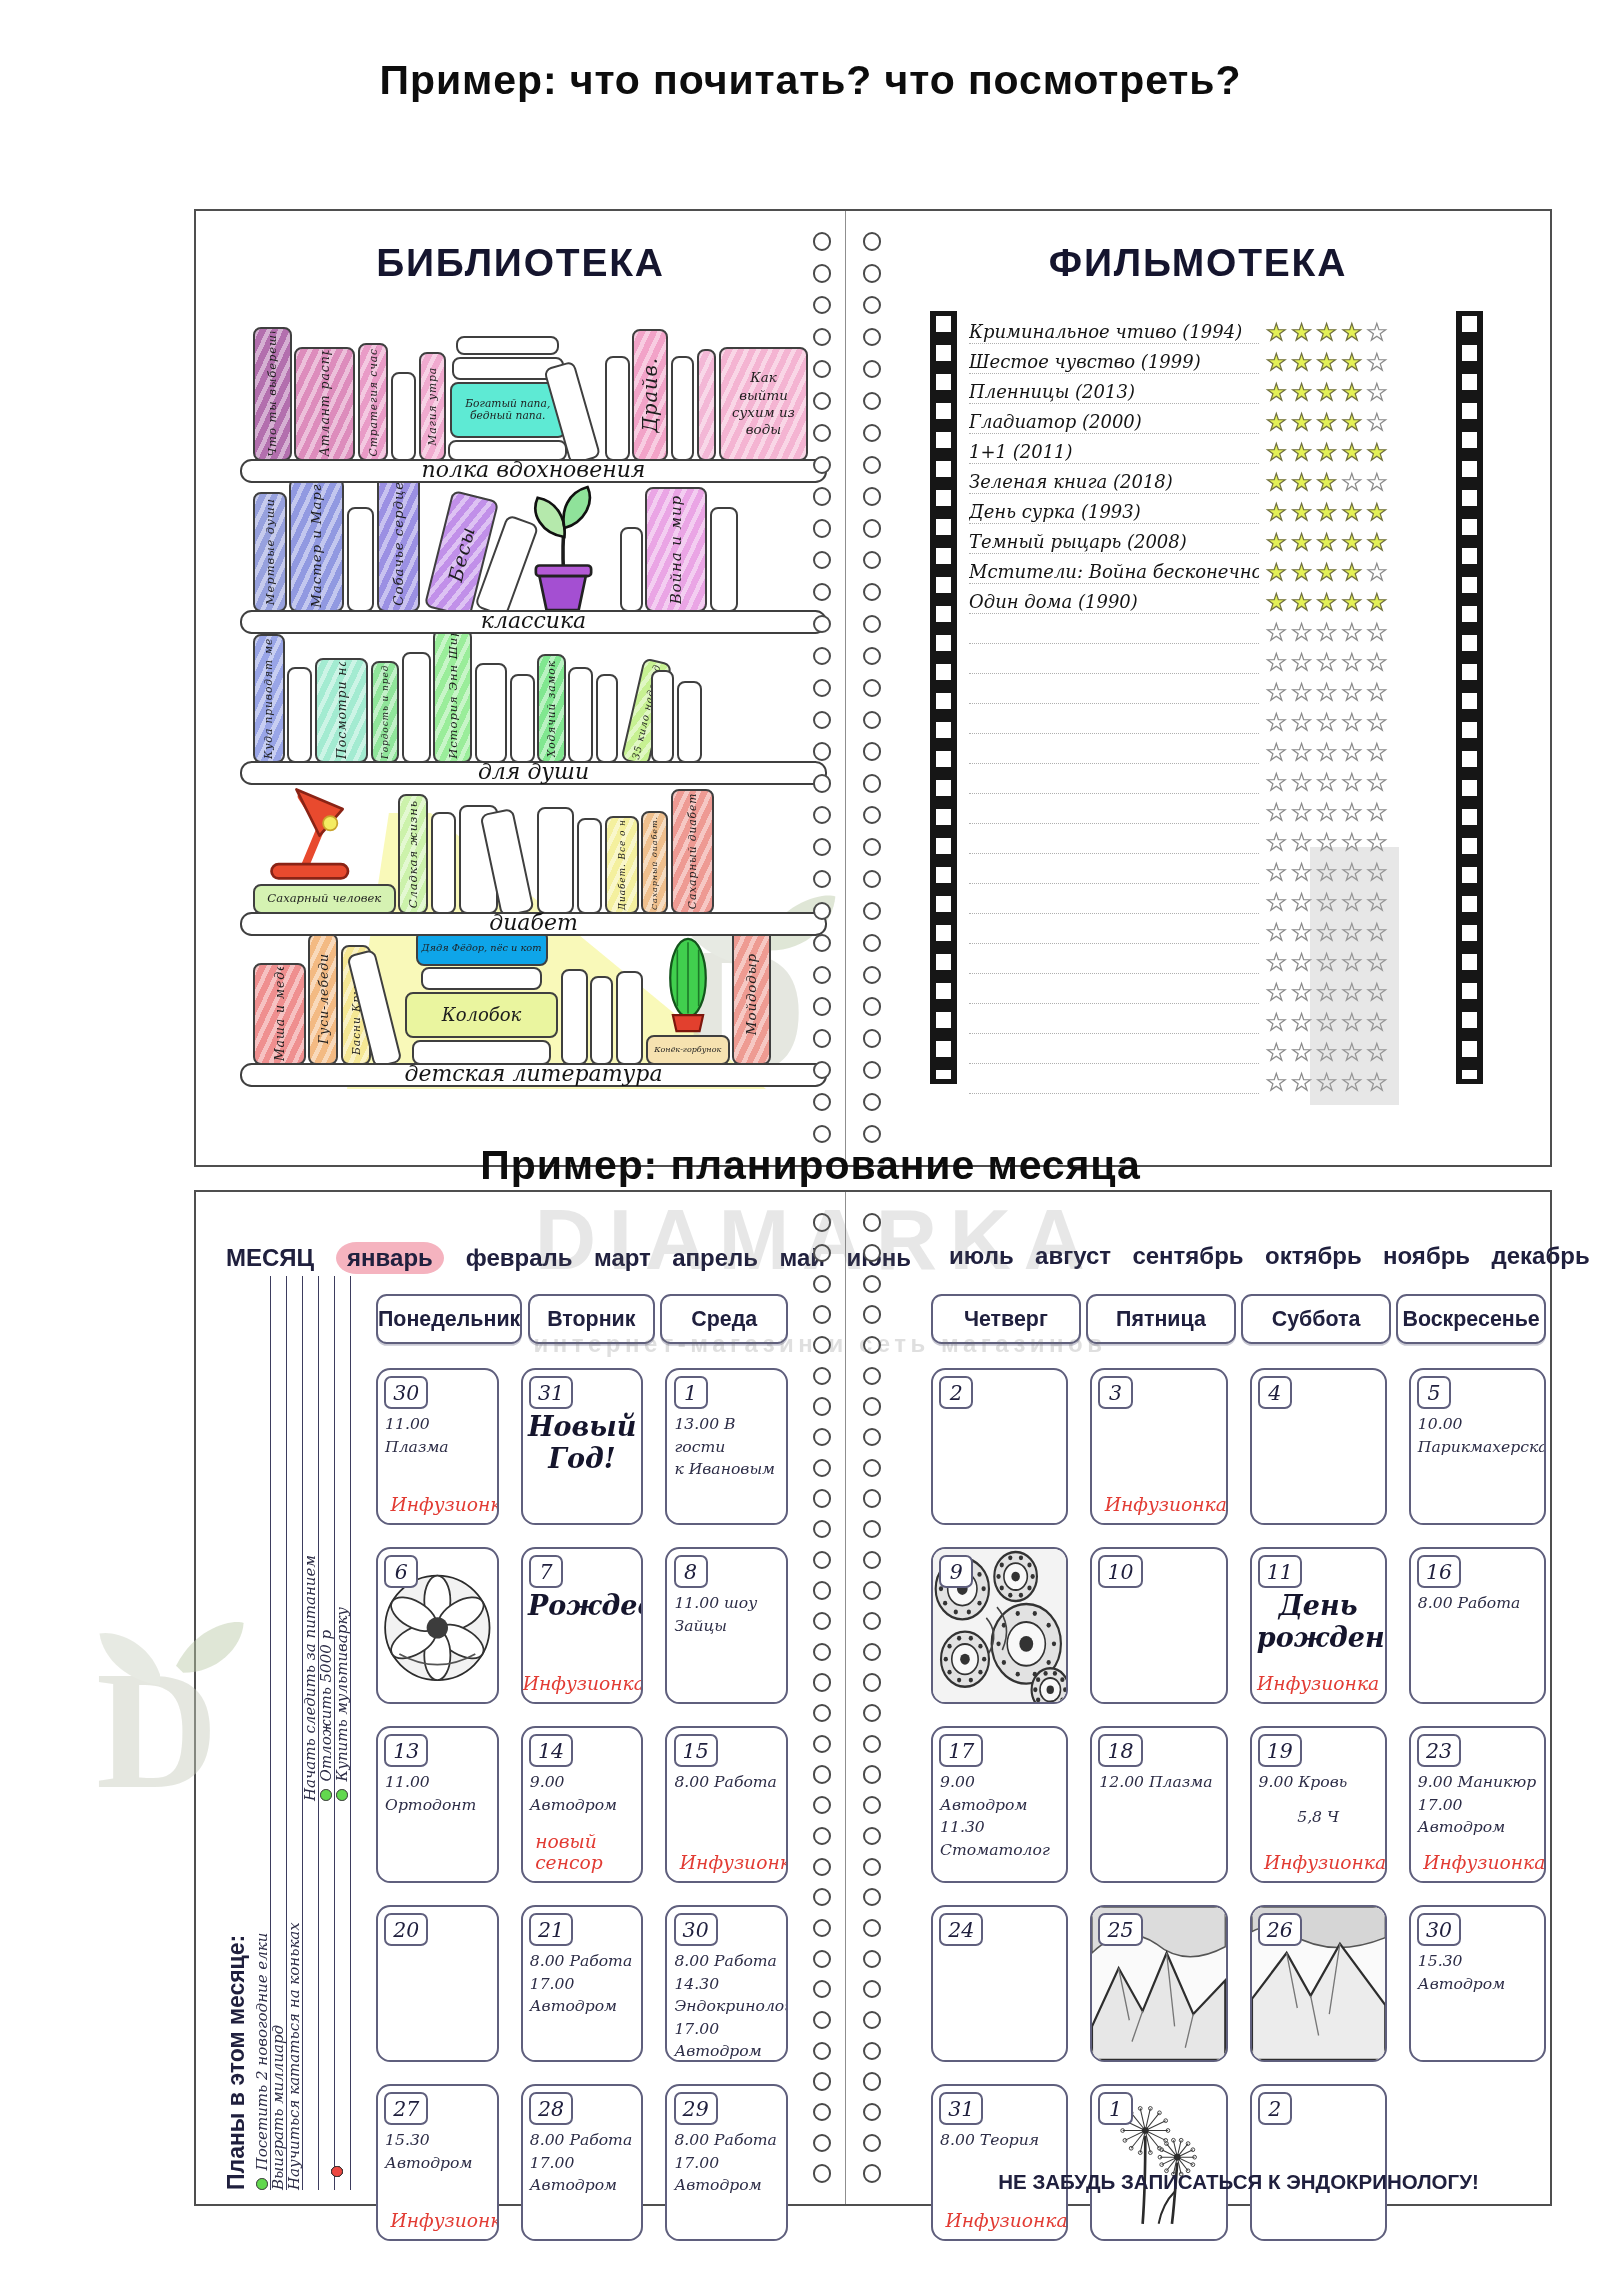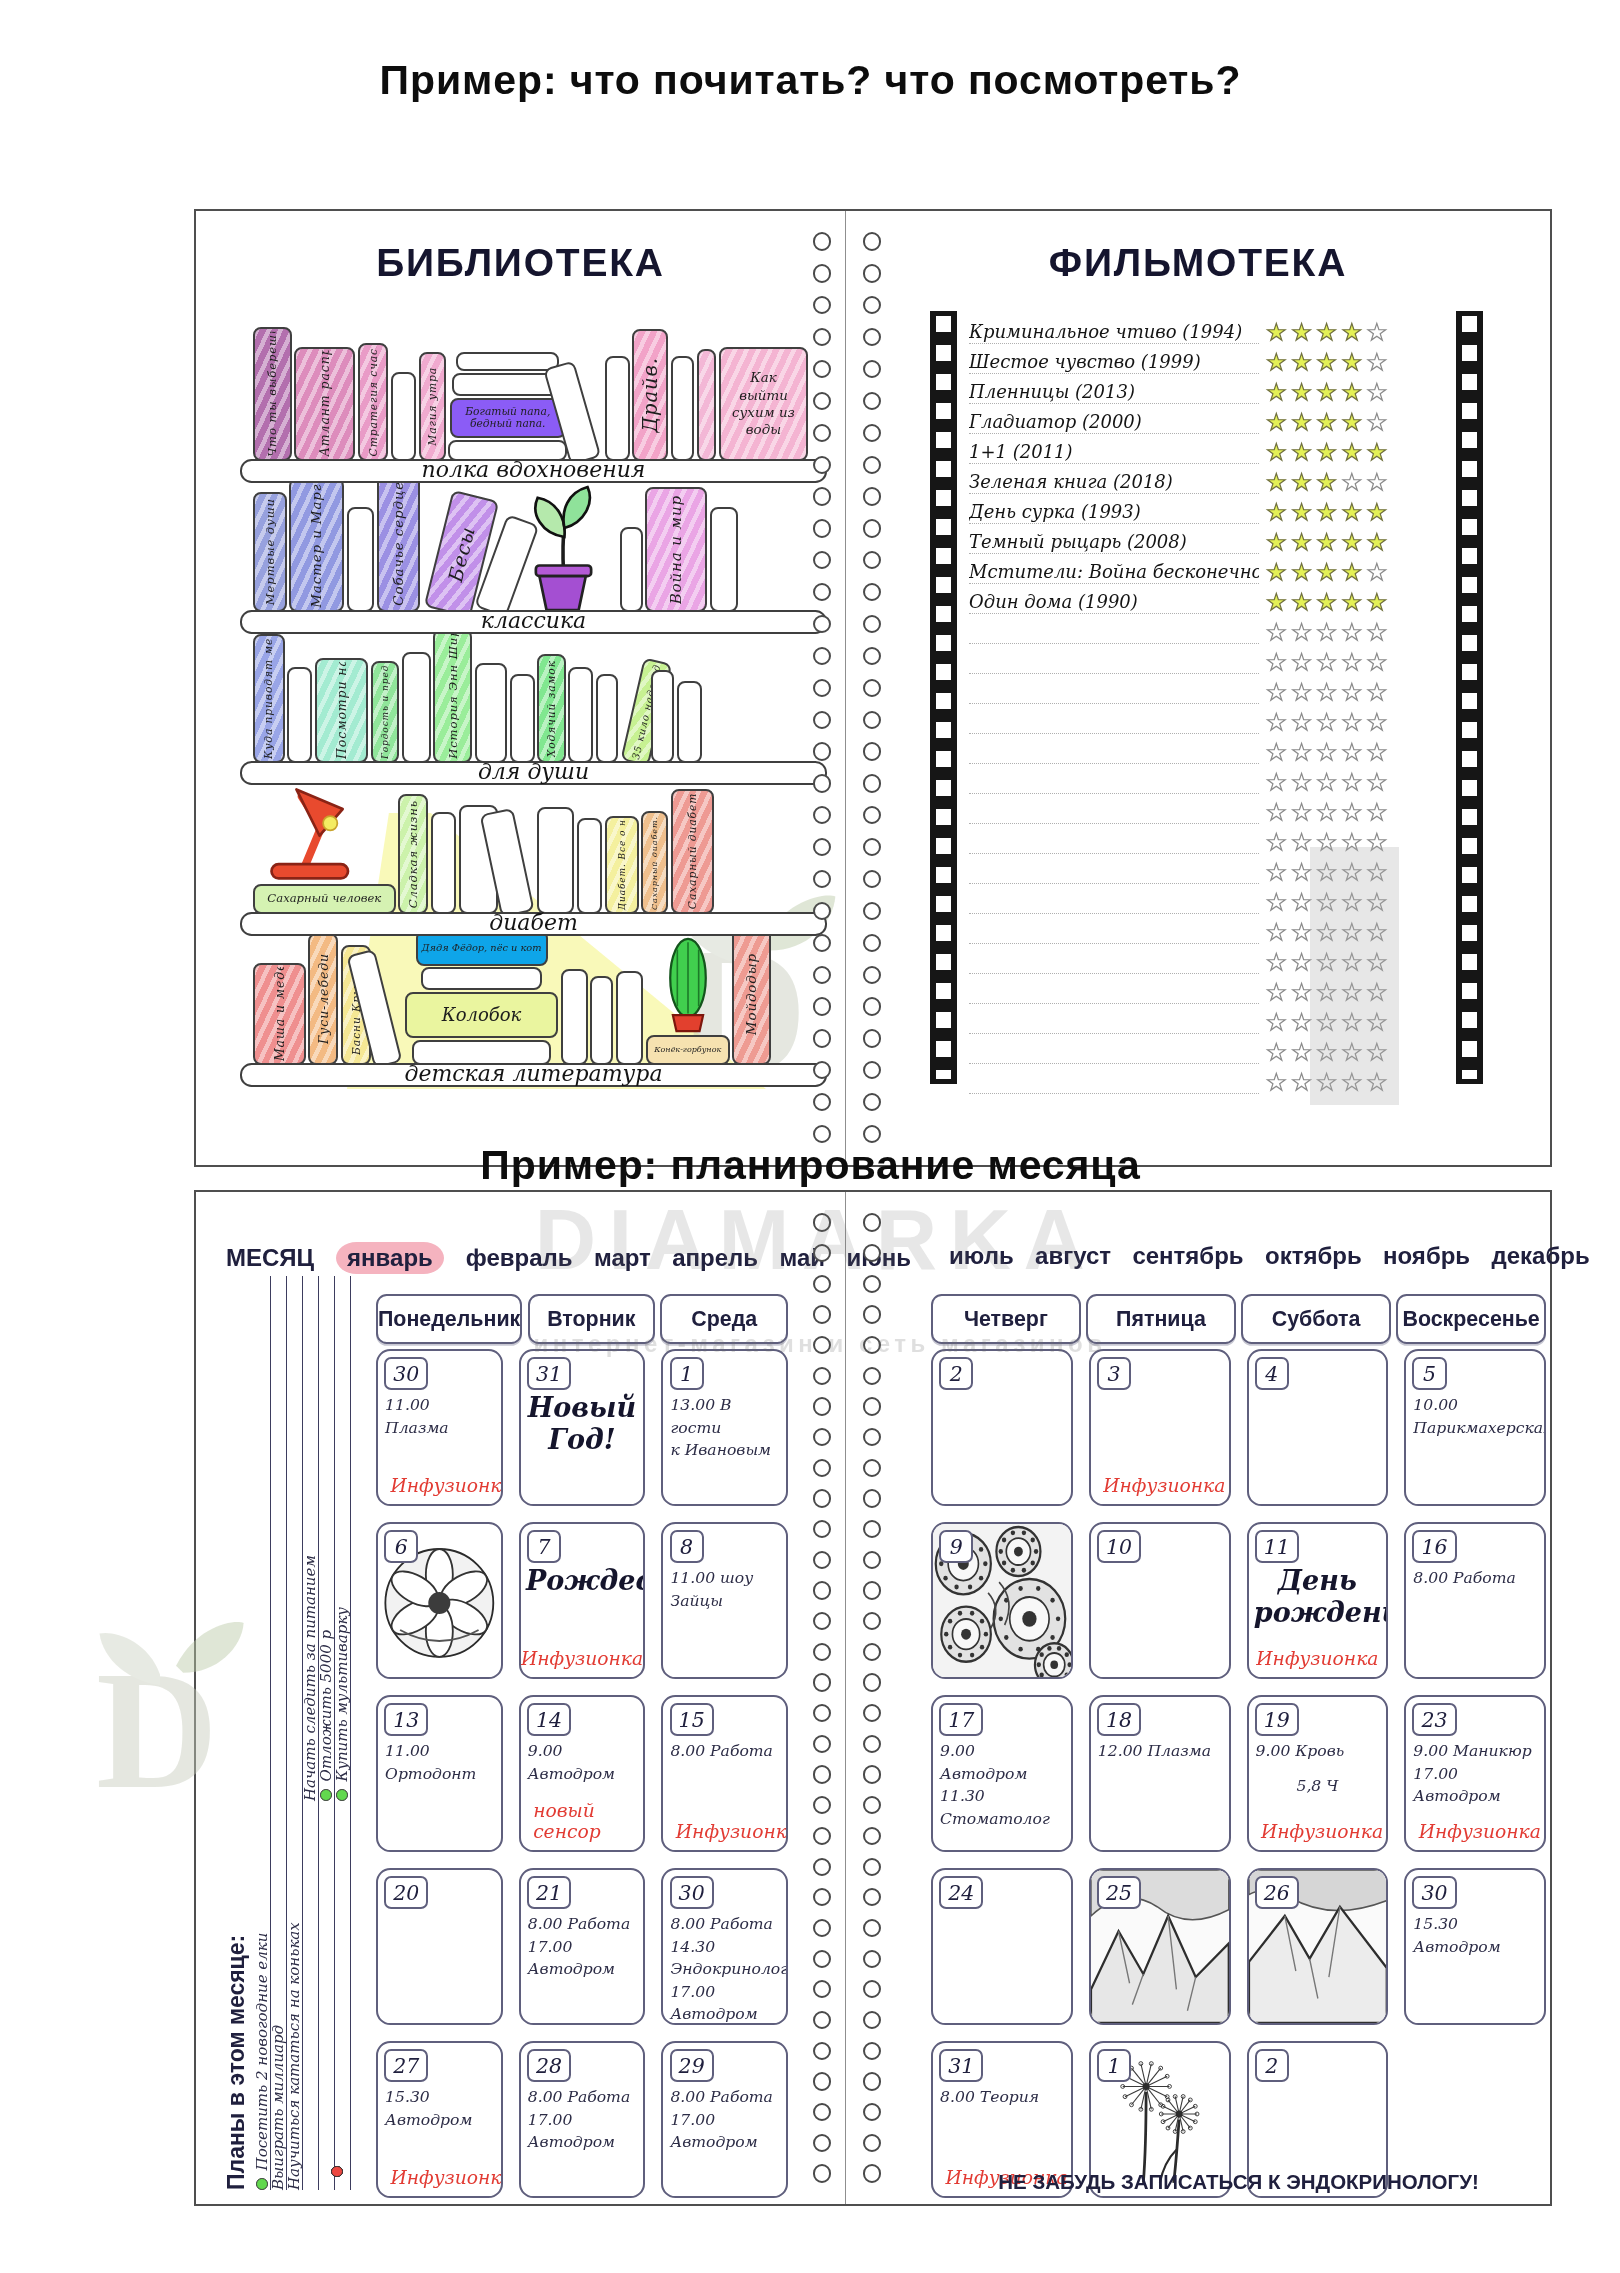--- a/index.html
+++ b/index.html
@@ -48,21 +48,21 @@
   .mright{left:103px;}
   .month.sel{background:#f5b3bf;border-radius:23px/18px;padding:1.8px 11.6px;}
   #plan-sidebar{position:absolute;left:27px;top:998px;width:914px;transform:rotate(-90deg);transform-origin:0 0;z-index:2;}
   #plan-title{font:bold 23px "Liberation Sans",sans-serif;color:#20203e;margin-bottom:4.5px;}
   .pitem{display:flex;align-items:center;gap:8px;height:15px;border-bottom:1.8px solid #3d3d5e;font:italic 15px "DejaVu Serif",serif;color:#2c2c46;white-space:nowrap;}
   .pitem.off{padding-left:389px;}
   .dot{width:11.6px;height:11.6px;border-radius:50%;border:1.8px solid #333;flex:none;box-sizing:border-box;}
   .dot.green{background:#62d84e;}.dot.red{background:#ec4841;}
   .wdrow{position:absolute;left:180px;top:102px;width:412px;display:grid;gap:5.3px;z-index:2;}
   .wd{height:46px;border:2.7px solid #5f5f7d;border-radius:10.7px;background:#fff;display:flex;align-items:center;justify-content:center;font:bold 21.4px "Liberation Sans",sans-serif;color:#20203e;box-shadow:0 1.8px 0 rgba(95,95,125,.35);}
-  .cellgrid{position:absolute;left:180px;top:157px;width:412px;display:grid;gap:16px;grid-auto-rows:157px;z-index:2;}
+  .cellgrid{position:absolute;left:180px;top:176px;width:412px;display:grid;gap:22px;grid-auto-rows:157px;z-index:2;}
   #wd-right,#cells-right{left:85px;width:615px;}
   .cell{position:relative;border:2.7px solid #5f5f7d;border-radius:14.3px;background:#fff;overflow:hidden;box-sizing:border-box;}
   .daynum{position:absolute;top:6.2px;left:6.2px;min-width:16px;padding:0 7.1px;height:29px;border:2.2px solid #5f5f7d;border-radius:7.1px;background:#fff;font:italic 20.5px "DejaVu Serif",serif;color:#20203e;display:flex;align-items:center;justify-content:center;z-index:2;}
   .lines{position:relative;margin:43px 7.1px 0;font:italic 15.6px "DejaVu Serif",serif;color:#2c2c46;line-height:1.45;z-index:2;}
   .big{position:relative;margin-top:41px;text-align:center;font:bold italic 27px "DejaVu Serif",serif;color:#15152c;line-height:1.2;padding:0 5.3px;z-index:2;}
   .red{position:absolute;bottom:8px;left:12.5px;font:italic 18.7px "DejaVu Serif",serif;color:#e23b33;z-index:2;}
   .red.ctr{left:0;width:100%;text-align:center;}
   .loose .lines div+div{margin-top:12.5px;text-align:center;}
   .doodle{position:absolute;inset:0;z-index:1;}
   .doodle svg{width:100%;height:100%;display:block;}
@@ -99,21 +99,21 @@
               <div class="book col" style="width: 30px; height: 118px; background-color: rgb(233, 155, 199);">
                 <span class="vtxt" style="font-size: 10.7px;">Стратегия счастья</span>
               </div>
               <div class="book" style="width: 25px; height: 89px; background-color: rgb(255, 255, 255);"></div>
               <div class="book col" style="width: 27px; height: 109px; background-color: rgb(240, 170, 207);">
                 <span class="vtxt" style="font-size: 10.7px;">Магия утра</span>
               </div>
               <div class="stack">
                 <div class="hbook" style="width: 103px; height: 19.6px; background-color: rgb(255, 255, 255);"></div>
                 <div class="hbook" style="width: 112px; height: 23px; background-color: rgb(255, 255, 255);"></div>
-                <div class="hbook col" style="width: 116px; height: 40px; background-color: #8b5cf6;">
+                <div class="hbook col" style="width: 116px; height: 56px; background-color: #5eead4;">
                   <div class="hface" style="font-size: 10.7px;">Богатый папа, бедный папа.</div>
                 </div>
                 <div class="hbook" style="width: 119px; height: 21.4px; background-color: rgb(255, 255, 255);"></div>
               </div>
               <div class="book" style="width: 32px; height: 100px; background-color: rgb(255, 255, 255); transform: rotate(-16deg);"></div>
               <div class="book" style="width: 25px; height: 105px; background-color: rgb(255, 255, 255);"></div>
               <div class="book col" style="width: 36px; height: 132px; background-color: rgb(242, 163, 200);">
                 <span class="vtxt" style="font-size: 19.6px;">Драйв.</span>
               </div>
               <div class="book" style="width: 23px; height: 105px; background-color: rgb(255, 255, 255);"></div>

